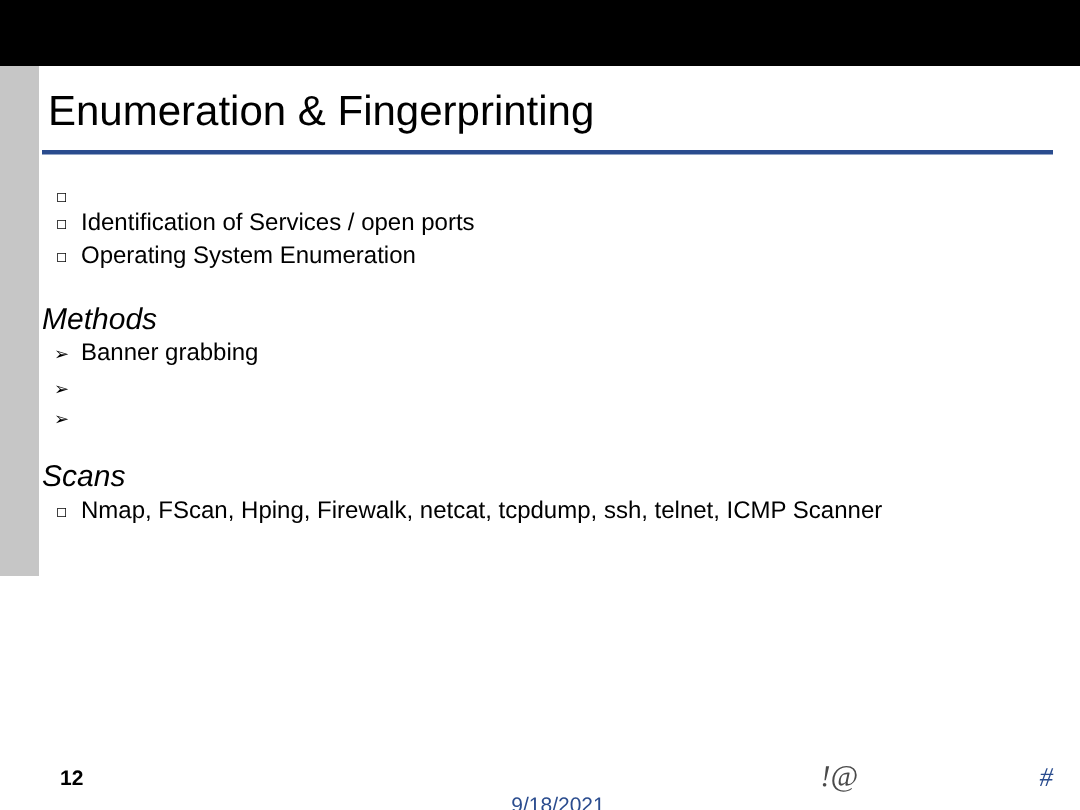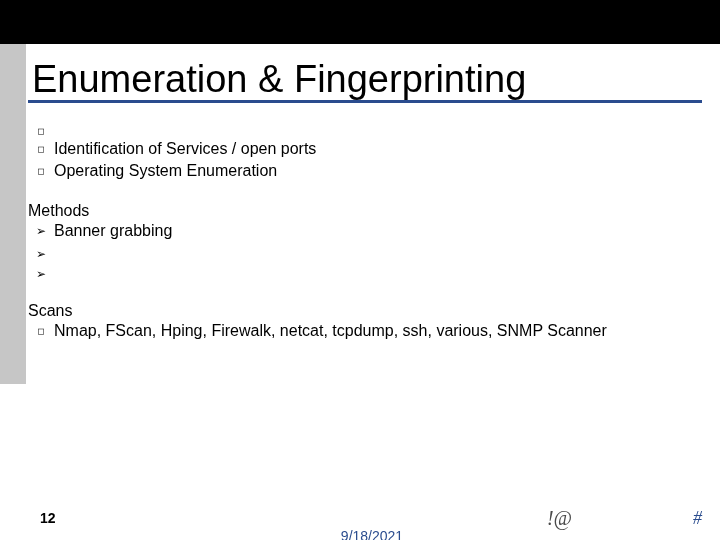--- a/index.html
+++ b/index.html
@@ -21,21 +21,21 @@
     top: 44px;
     left: 0;
     width: 26px;
     height: 340px;
     background: #c6c6c6;
   }
   .title {
     position: absolute;
     top: 58px;
     left: 32px;
-    font-size: 38px;
+    font-size: 28px;
     color: #000;
     font-weight: normal;
     text-align: right;
   }
   .title-underline {
     position: absolute;
     top: 100px;
     left: 28px;
     width: 674px;
     height: 3px;
@@ -64,23 +64,24 @@
     flex-shrink: 0;
     text-align: center;
     font-size: 12px;
     padding-top: 3px;
   }
   .bullet.square {
     font-size: 9px;
     padding-top: 5px;
   }
   .section-label {
-    font-size: 16px;
+    font-size: 20px;
     margin-bottom: 0;
     color: #000;
+    font-style: italic;
   }
   .footer {
     position: absolute;
     bottom: 14px;
     left: 12px;
     width: 100%;
     display: flex;
     align-items: center;
     font-size: 14px;
   }
@@ -149,21 +150,21 @@
     </li>
     <li>
       <span class="bullet">➢</span>
     </li>
   </ul>
 
   <div class="section-label">Scans</div>
   <ul class="list">
     <li>
       <span class="bullet square">◻</span>
-      <span>Nmap, FScan, Hping, Firewalk, netcat, tcpdump, ssh, various, SNMP Scanner</span>
+      <span>Nmap, FScan, Hping, Firewalk, netcat, tcpdump, ssh, telnet, ICMP Scanner</span>
     </li>
   </ul>
 
 </div>
 
 <div class="footer">
   <span class="slidenum">12</span>
   <span class="date">9/18/2021</span>
   <span class="sym1">!@</span>
   <span class="sym2">#</span>

